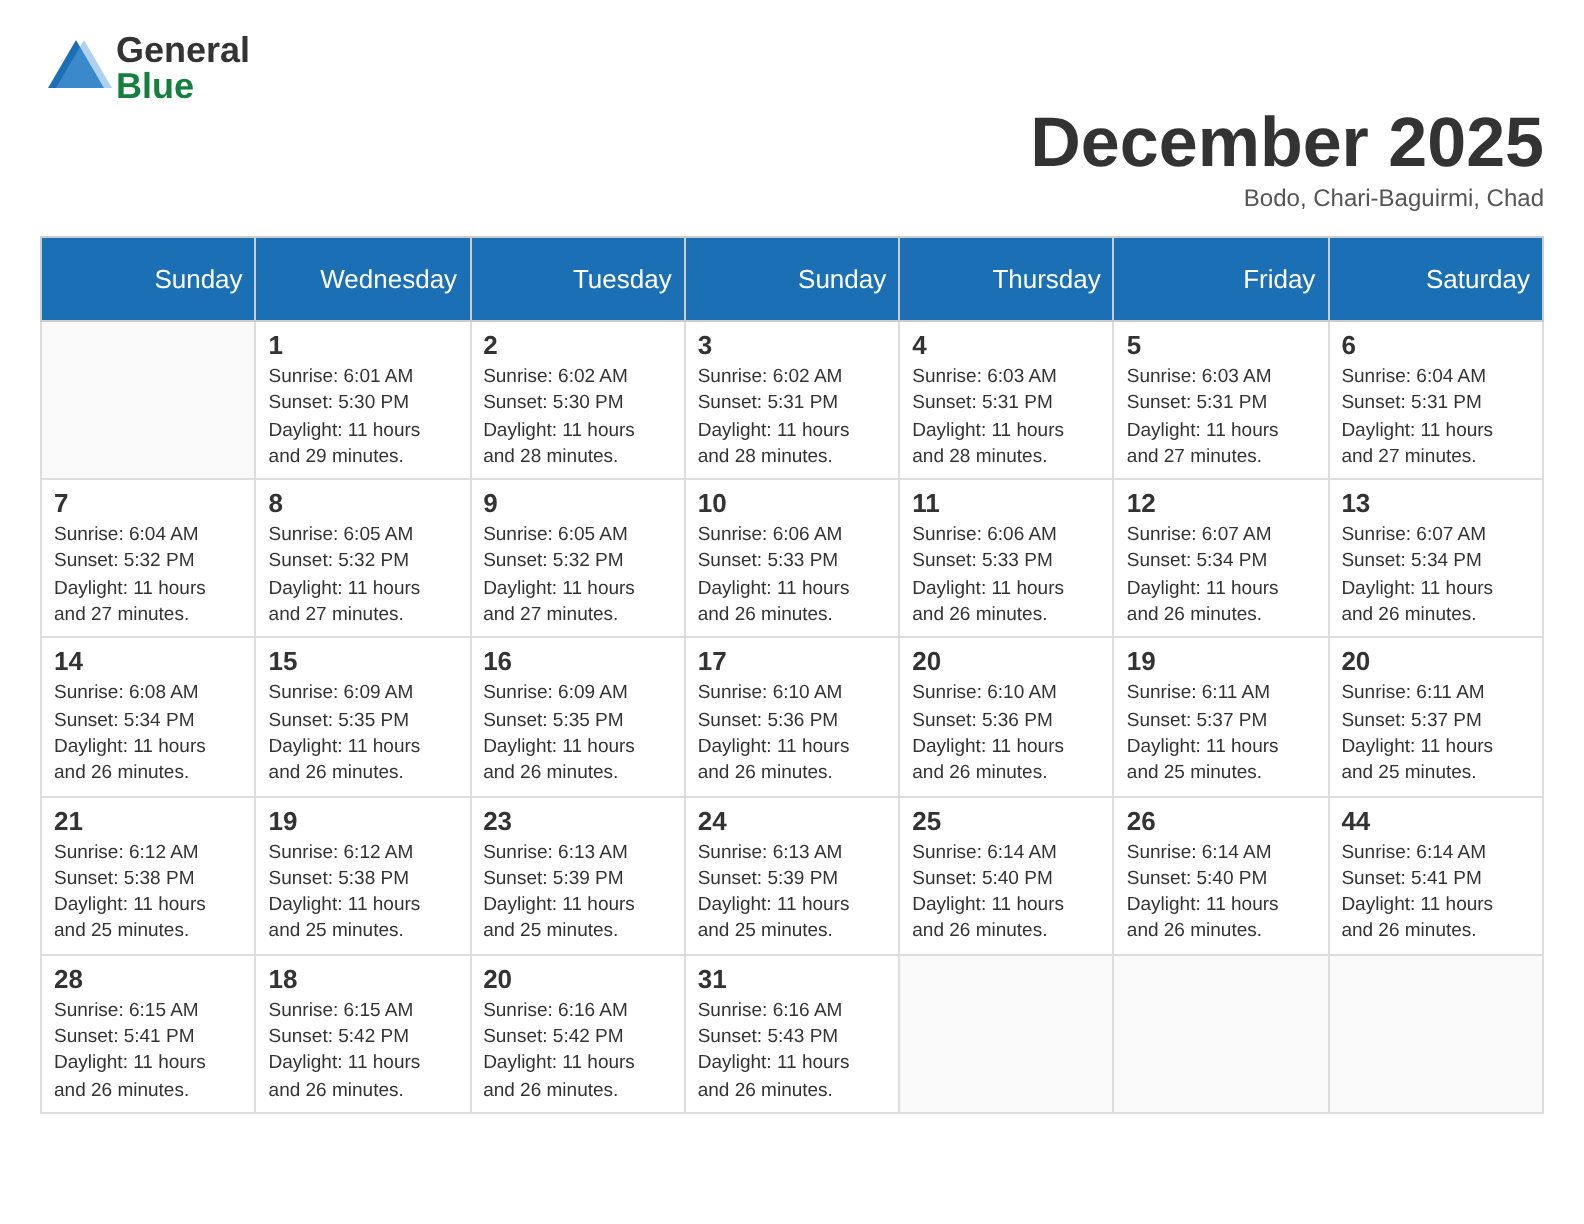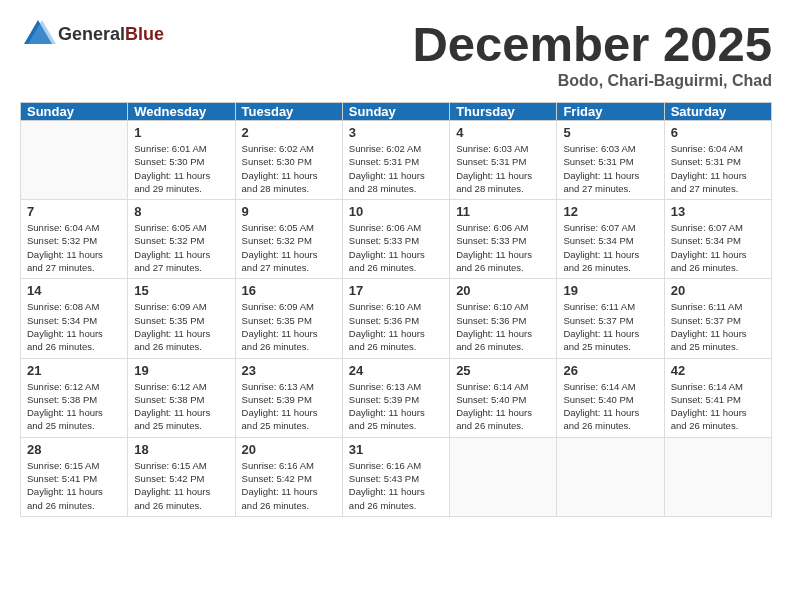--- a/index.html
+++ b/index.html
@@ -19,41 +19,41 @@
     .header {
       display: flex;
       justify-content: space-between;
       align-items: flex-start;
       margin-bottom: 12px;
     }
     .title-block {
       text-align: right;
     }
     .main-title {
-      font-size: 49px;
+      font-size: 35px;
       font-weight: bold;
       color: #333;
+      margin-top: 36px;
     }
     .sub-title {
-      font-size: 16px;
+      font-size: 12px;
       color: #555;
-      font-weight: bold;
     }
     .calendar {
       width: 100%;
       border-collapse: collapse;
       table-layout: fixed;
     }
     .calendar th {
       background: #1a6fb5;
       color: #fff;
-      text-align: left;
-      padding: 1px 6px;
+      text-align: right;
+      padding: 13px 6px;
       font-size: 13px;
-      font-weight: bold;
+      font-weight: normal;
       border: 1px solid #ccc;
     }
     .calendar td {
       vertical-align: top;
       padding: 4px 6px;
       border: 1px solid #ddd;
       font-size: 10px;
       color: #333;
       background: #fff;
       height: 78px;
@@ -75,32 +75,32 @@
     }
     .logo-wrapper {
       display: flex;
       align-items: center;
     }
     .logo-svg {
       margin-right: 2px;
     }
     .logo-label {
       display: flex;
-      flex-direction: row;
+      flex-direction: column;
       line-height: 1;
     }
     .logo-general {
       font-size: 18px;
       font-weight: bold;
       color: #333;
     }
     .logo-blue-text {
       font-size: 18px;
       font-weight: bold;
-      color: #7f1d1d;
+      color: #15803d;
     }
   </style>
 </head>
 <body>
 
 <div class="page">
   <div class="header">
     <div class="logo-wrapper">
       <svg class="logo-svg" width="36" height="36" viewBox="0 0 36 36">
         <polygon points="18,4 32,28 4,28" fill="#1a6fb5"></polygon>
@@ -158,21 +158,21 @@
           <td><span class="day-num">19</span><span class="day-info">Sunrise: 6:11 AM<br>Sunset: 5:37 PM<br>Daylight: 11 hours and 25 minutes.</span></td>
           <td><span class="day-num">20</span><span class="day-info">Sunrise: 6:11 AM<br>Sunset: 5:37 PM<br>Daylight: 11 hours and 25 minutes.</span></td>
         </tr>
         <tr>
           <td><span class="day-num">21</span><span class="day-info">Sunrise: 6:12 AM<br>Sunset: 5:38 PM<br>Daylight: 11 hours and 25 minutes.</span></td>
           <td><span class="day-num">19</span><span class="day-info">Sunrise: 6:12 AM<br>Sunset: 5:38 PM<br>Daylight: 11 hours and 25 minutes.</span></td>
           <td><span class="day-num">23</span><span class="day-info">Sunrise: 6:13 AM<br>Sunset: 5:39 PM<br>Daylight: 11 hours and 25 minutes.</span></td>
           <td><span class="day-num">24</span><span class="day-info">Sunrise: 6:13 AM<br>Sunset: 5:39 PM<br>Daylight: 11 hours and 25 minutes.</span></td>
           <td><span class="day-num">25</span><span class="day-info">Sunrise: 6:14 AM<br>Sunset: 5:40 PM<br>Daylight: 11 hours and 26 minutes.</span></td>
           <td><span class="day-num">26</span><span class="day-info">Sunrise: 6:14 AM<br>Sunset: 5:40 PM<br>Daylight: 11 hours and 26 minutes.</span></td>
-          <td><span class="day-num">42</span><span class="day-info">Sunrise: 6:14 AM<br>Sunset: 5:41 PM<br>Daylight: 11 hours and 26 minutes.</span></td>
+          <td><span class="day-num">44</span><span class="day-info">Sunrise: 6:14 AM<br>Sunset: 5:41 PM<br>Daylight: 11 hours and 26 minutes.</span></td>
         </tr>
         <tr>
           <td><span class="day-num">28</span><span class="day-info">Sunrise: 6:15 AM<br>Sunset: 5:41 PM<br>Daylight: 11 hours and 26 minutes.</span></td>
           <td><span class="day-num">18</span><span class="day-info">Sunrise: 6:15 AM<br>Sunset: 5:42 PM<br>Daylight: 11 hours and 26 minutes.</span></td>
           <td><span class="day-num">20</span><span class="day-info">Sunrise: 6:16 AM<br>Sunset: 5:42 PM<br>Daylight: 11 hours and 26 minutes.</span></td>
           <td><span class="day-num">31</span><span class="day-info">Sunrise: 6:16 AM<br>Sunset: 5:43 PM<br>Daylight: 11 hours and 26 minutes.</span></td>
           <td class="empty"></td>
           <td class="empty"></td>
           <td class="empty"></td>
         </tr>

